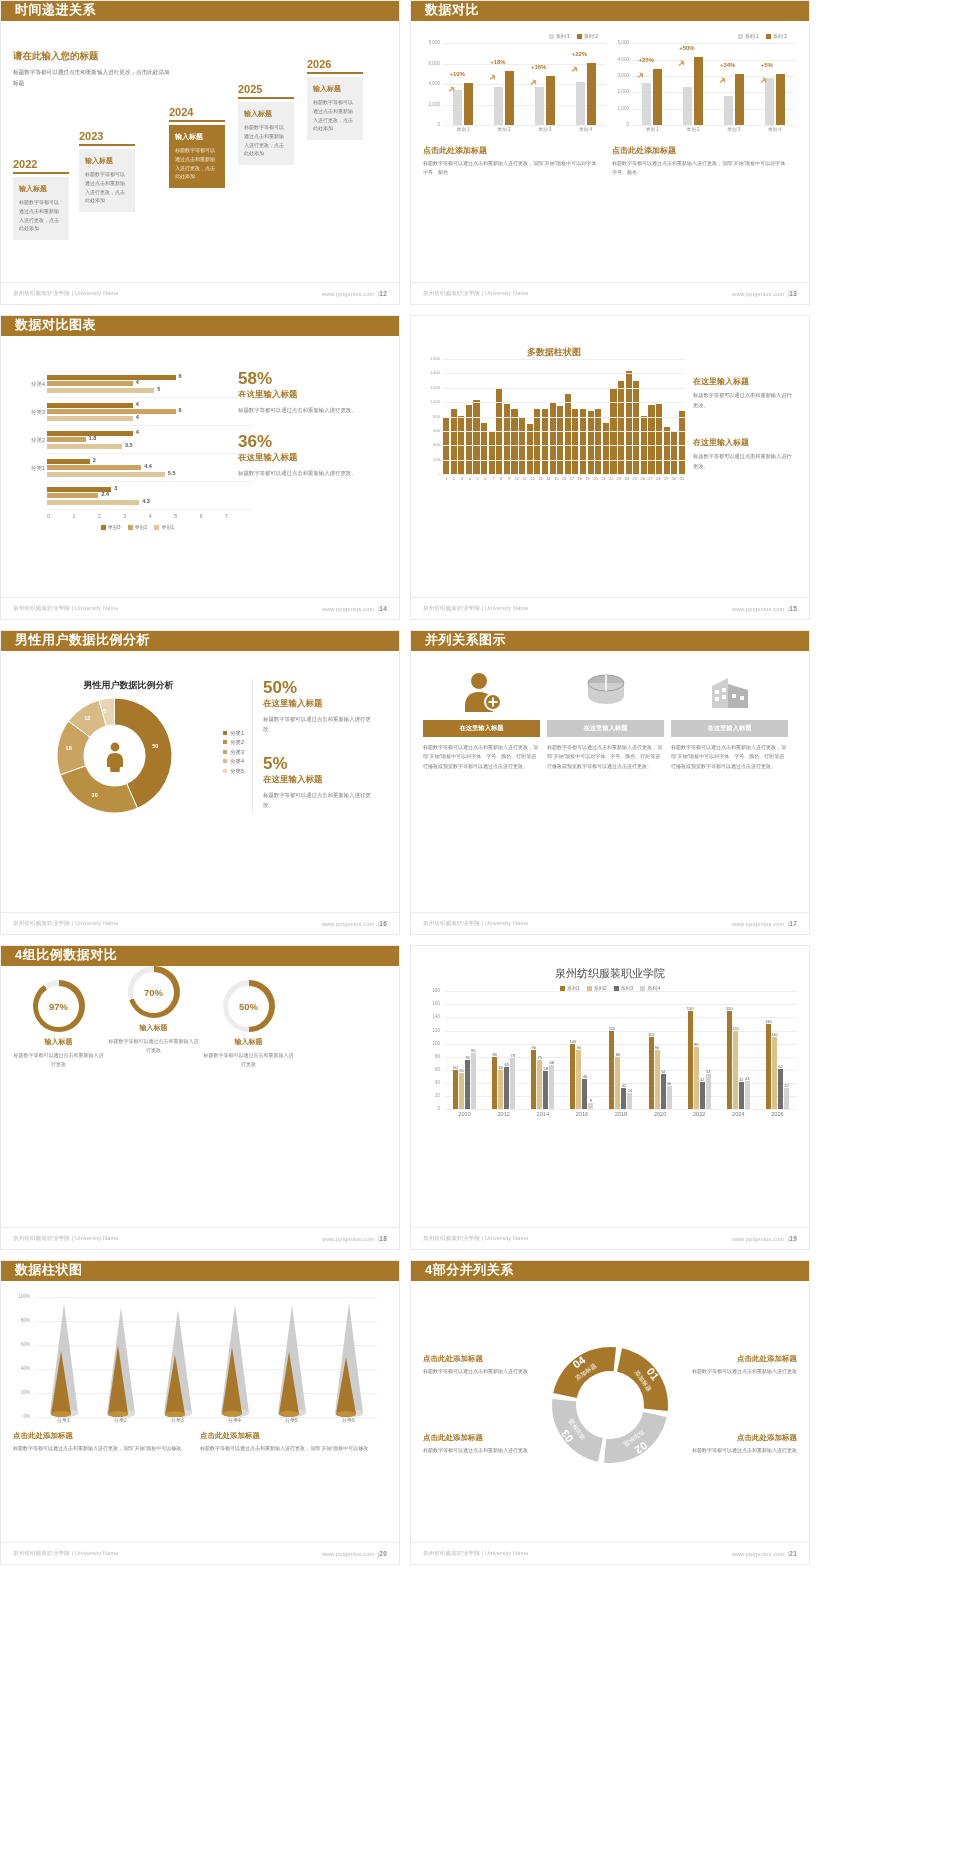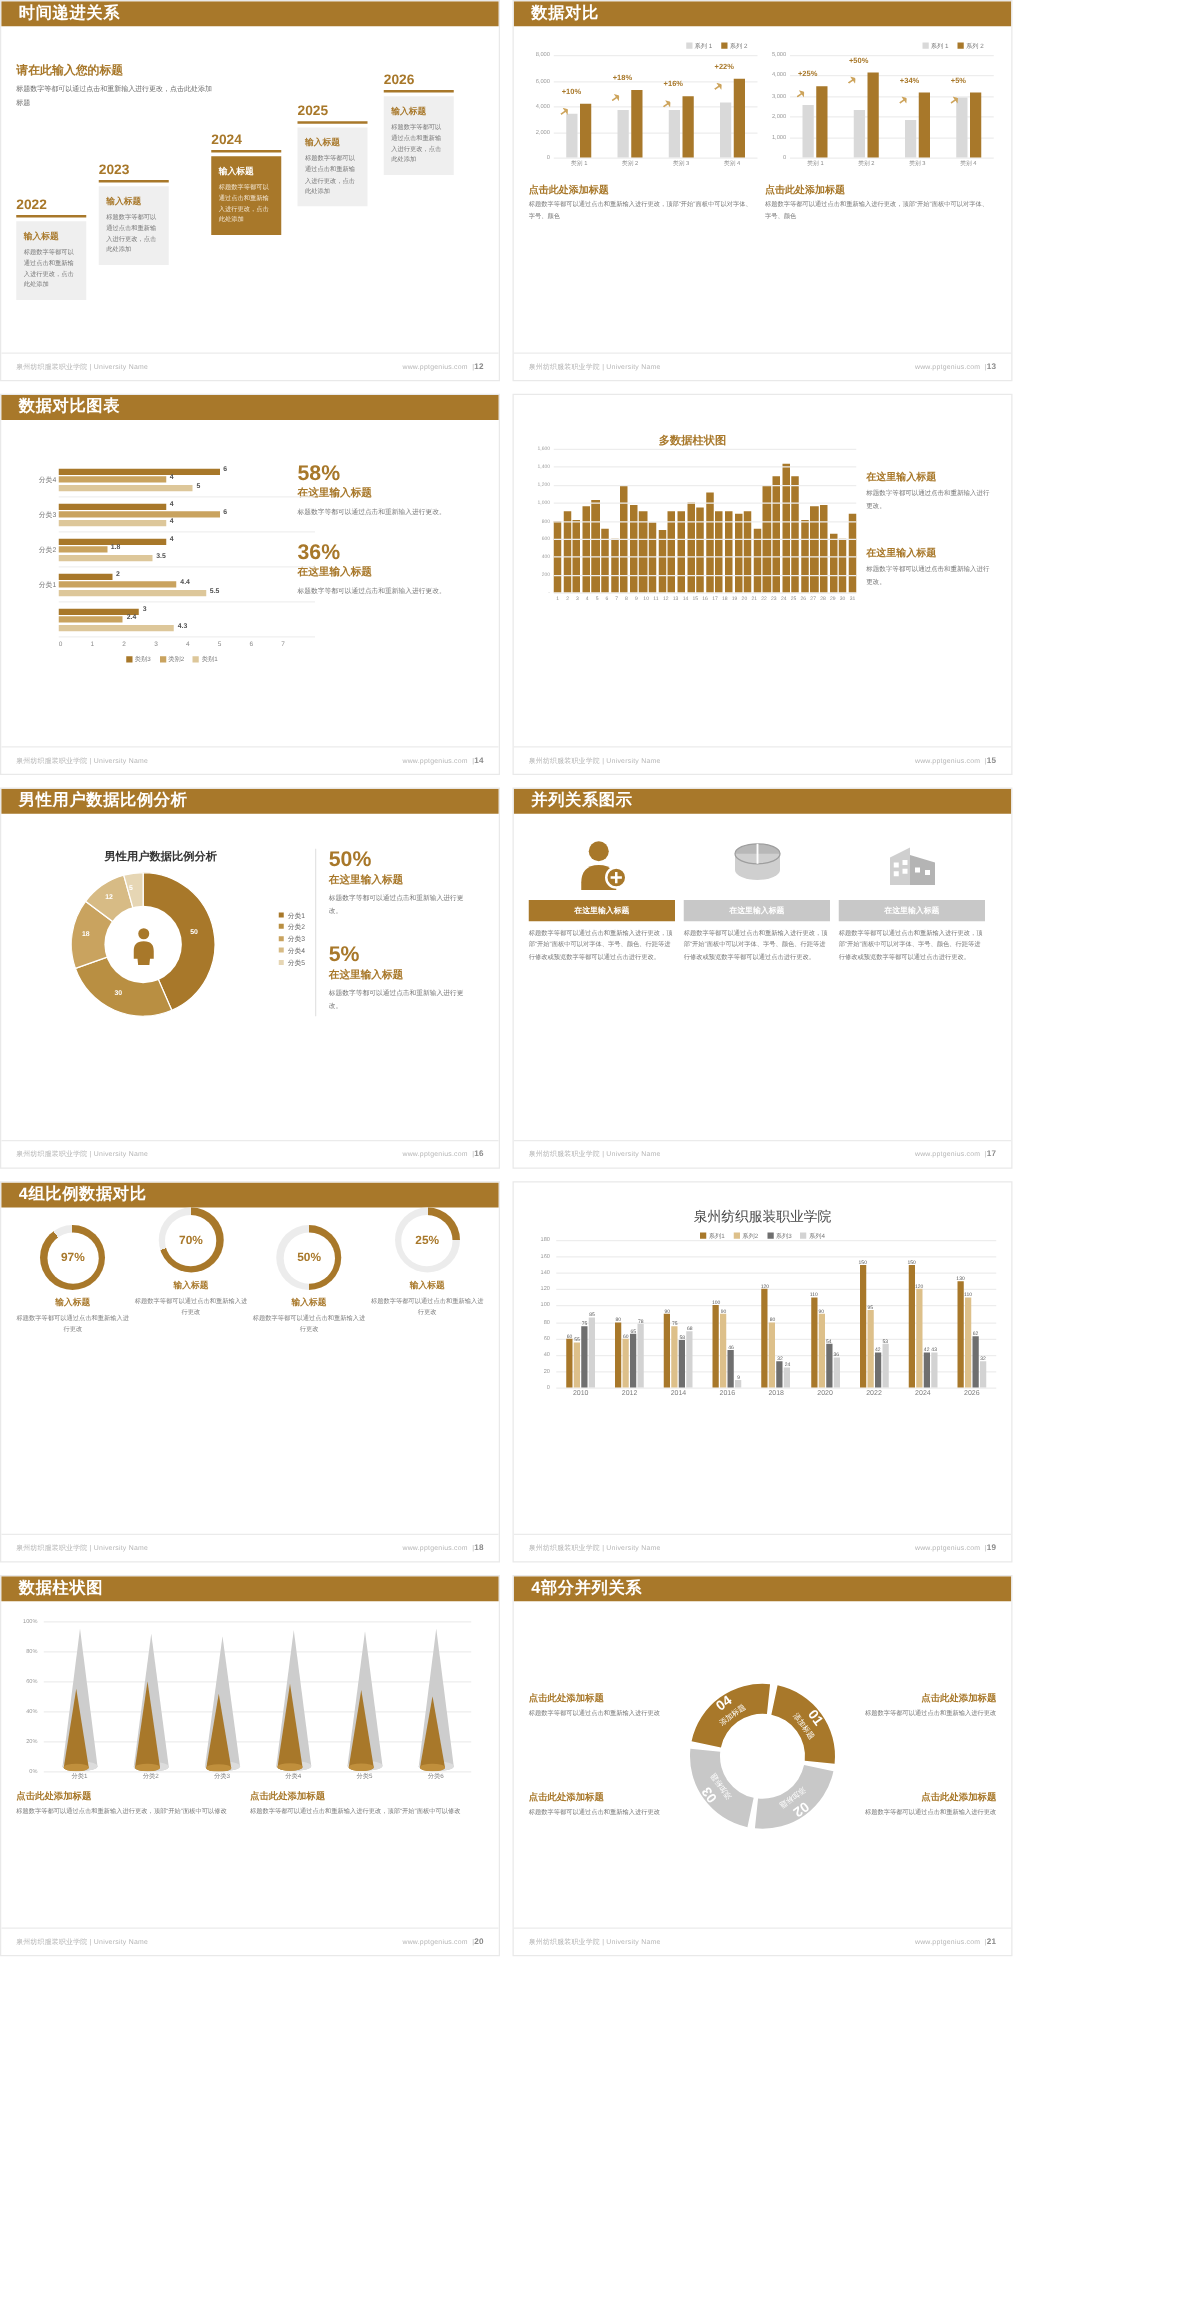--- a/index.html
+++ b/index.html
@@ -684,29 +684,20 @@
           </div>
           <div class="ringcell" style="">
             <div class="ring" style="background:conic-gradient(#a8782a 0deg 180deg,#ececec 180deg 360deg);">
               <div style="width:41px;height:41px;border-radius:50%;background:#fff;display:flex;align-items:center;justify-content:center;">
                 <b>50%</b>
               </div>
             </div>
             <h5>输入标题</h5>
             <p>标题数字等都可以通过点击和重新输入进行更改</p>
           </div>
-          <div class="ringcell" style="margin-top: -14px;">
-            <div class="ring" style="background:conic-gradient(#a8782a 0deg 90deg,#ececec 90deg 360deg);">
-              <div style="width:41px;height:41px;border-radius:50%;background:#fff;display:flex;align-items:center;justify-content:center;">
-                <b>25%</b>
-              </div>
-            </div>
-            <h5>输入标题</h5>
-            <p>标题数字等都可以通过点击和重新输入进行更改</p>
-          </div>
         </div>
     </div>
     <div class="ftr">
       <span>泉州纺织服装职业学院 | University Name</span>
       <span class="r"><span>www.pptgenius.com</span> &nbsp;|<b>18</b></span>
     </div>
   </div>
 
   <div class="slide col2">
     <div class="body">

